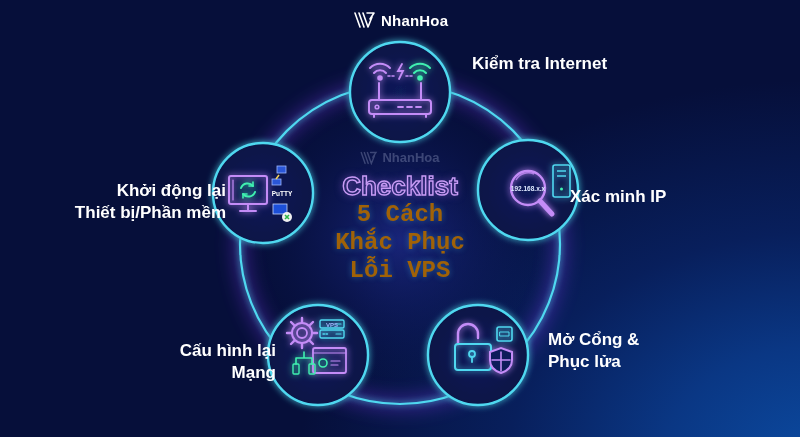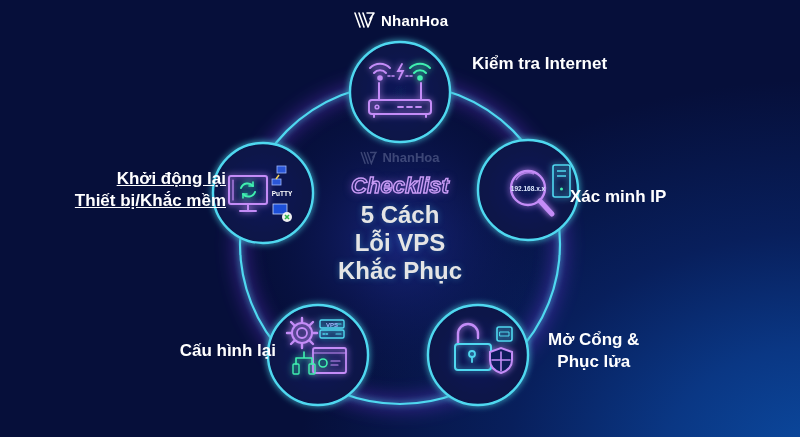--- a/index.html
+++ b/index.html
@@ -10,40 +10,39 @@
     color:#ffffff;
   }
   .stage { position:absolute; left:0; top:0; width:800px; height:432px;padding-left:28px; }
   .logo {
     position:absolute; left:354px; top:9px; height:22px;
     display:flex; align-items:center; gap:5px;
   }
   .logo-text { font-family:"Liberation Sans", sans-serif; font-weight:700; font-size:15px; color:#ffffff; letter-spacing:0.2px; }
   .label {
     position:absolute; font-family:"Liberation Sans", sans-serif; font-weight:700;
-    font-size:17px; line-height:22px; color:#ffffff; white-space:nowrap;text-align:center;
+    font-size:17px; line-height:22px; color:#ffffff; white-space:nowrap;
   }
   .label span { display:block; }
   .label.right-align { text-align:right; }
   .center-block {
     position:absolute; left:320px; top:150px; width:160px; text-align:center;
   }
   .wm {
     display:flex; justify-content:center; align-items:center; gap:4px; opacity:0.35; margin-bottom:6px;
   }
   .wm-text { font-family:"Liberation Sans", sans-serif; font-weight:700; font-size:13px; color:#9aa3c8; }
   .checklist {
-    font-family:"Liberation Sans", sans-serif; font-weight:700; font-size:22px; line-height:30px;
+    font-family:"Liberation Sans", sans-serif; font-weight:700; font-size:26px; line-height:30px;
     color:transparent; -webkit-text-stroke:1.4px #c89bf5;
     text-shadow: 0 0 8px rgba(190,120,255,0.55);
-    font-style: italic;
   }
   .title-line {
-    font-family:Liberation Sans, sans-serif; font-weight:700; font-size:24px; line-height:28px;
-    color:#e5e5e5; text-shadow: 0 0 6px rgba(80,220,255,0.35);
+    font-family:Liberation Mono, monospace; font-weight:700; font-size:24px; line-height:28px;
+    color:#a16207; text-shadow: 0 0 6px rgba(80,220,255,0.35);
   }
 </style>
 </head>
 <body>
 
 <div class="stage">
 
   <svg width="800" height="437" style="position:absolute;left:0;top:0">
     <defs>
       <filter id="glow" x="-30%" y="-30%" width="160%" height="160%">
@@ -176,35 +175,36 @@
 
   <div class="center-block">
     <div class="wm">
       <svg width="18" height="14" viewBox="0 0 22 18">
         <path d="M1 2 l5 14 M5 2 l5 14 M9 2 l5 14 l4 -10 M13 2 h7 l-4 6" fill="none" stroke="#9aa3c8" stroke-width="1.8" stroke-linecap="round"></path>
       </svg>
       <span class="wm-text">NhanHoa</span>
     </div>
     <div class="checklist">Checklist</div>
     <div class="title-line">5 Cách</div>
+    <div class="title-line">Khắc Phục</div>
     <div class="title-line">Lỗi VPS</div>
-    <div class="title-line">Khắc Phục</div>
   </div>
 
   <div class="label" style="left:472px; top:53px;">
     <span>Kiểm tra Internet</span>
   </div>
   <div class="label" style="left:570px; top:186px;">
     <span>Xác minh IP</span>
   </div>
   <div class="label" style="left:548px; top:329px;">
     <span>Mở Cổng &amp;</span>
     <span>Phục lửa</span>
   </div>
   <div class="label right-align" style="right:552px; top:340px;">
     <span>Cấu hình lại</span>
-  </div>
-  <div class="label right-align" style="right:602px; top:168px;text-decoration:underline;">
+    <span>Mạng</span>
+  </div>
+  <div class="label right-align" style="right:602px; top:180px;">
     <span>Khởi động lại</span>
-    <span>Thiết bị/Khắc mềm</span>
+    <span>Thiết bị/Phần mềm</span>
   </div>
 
 </div>
 
 </body></html>

